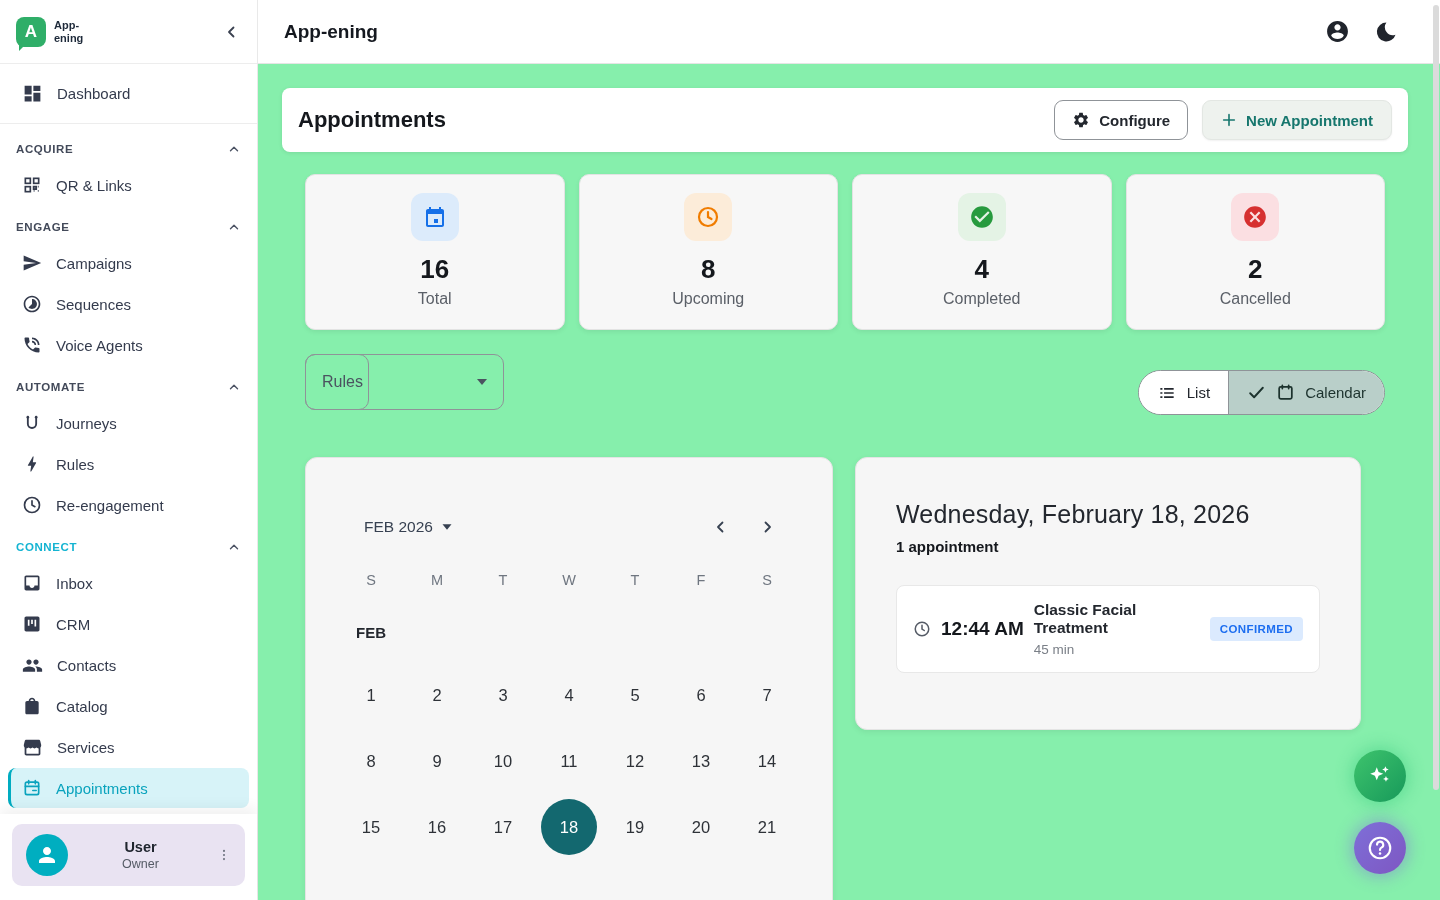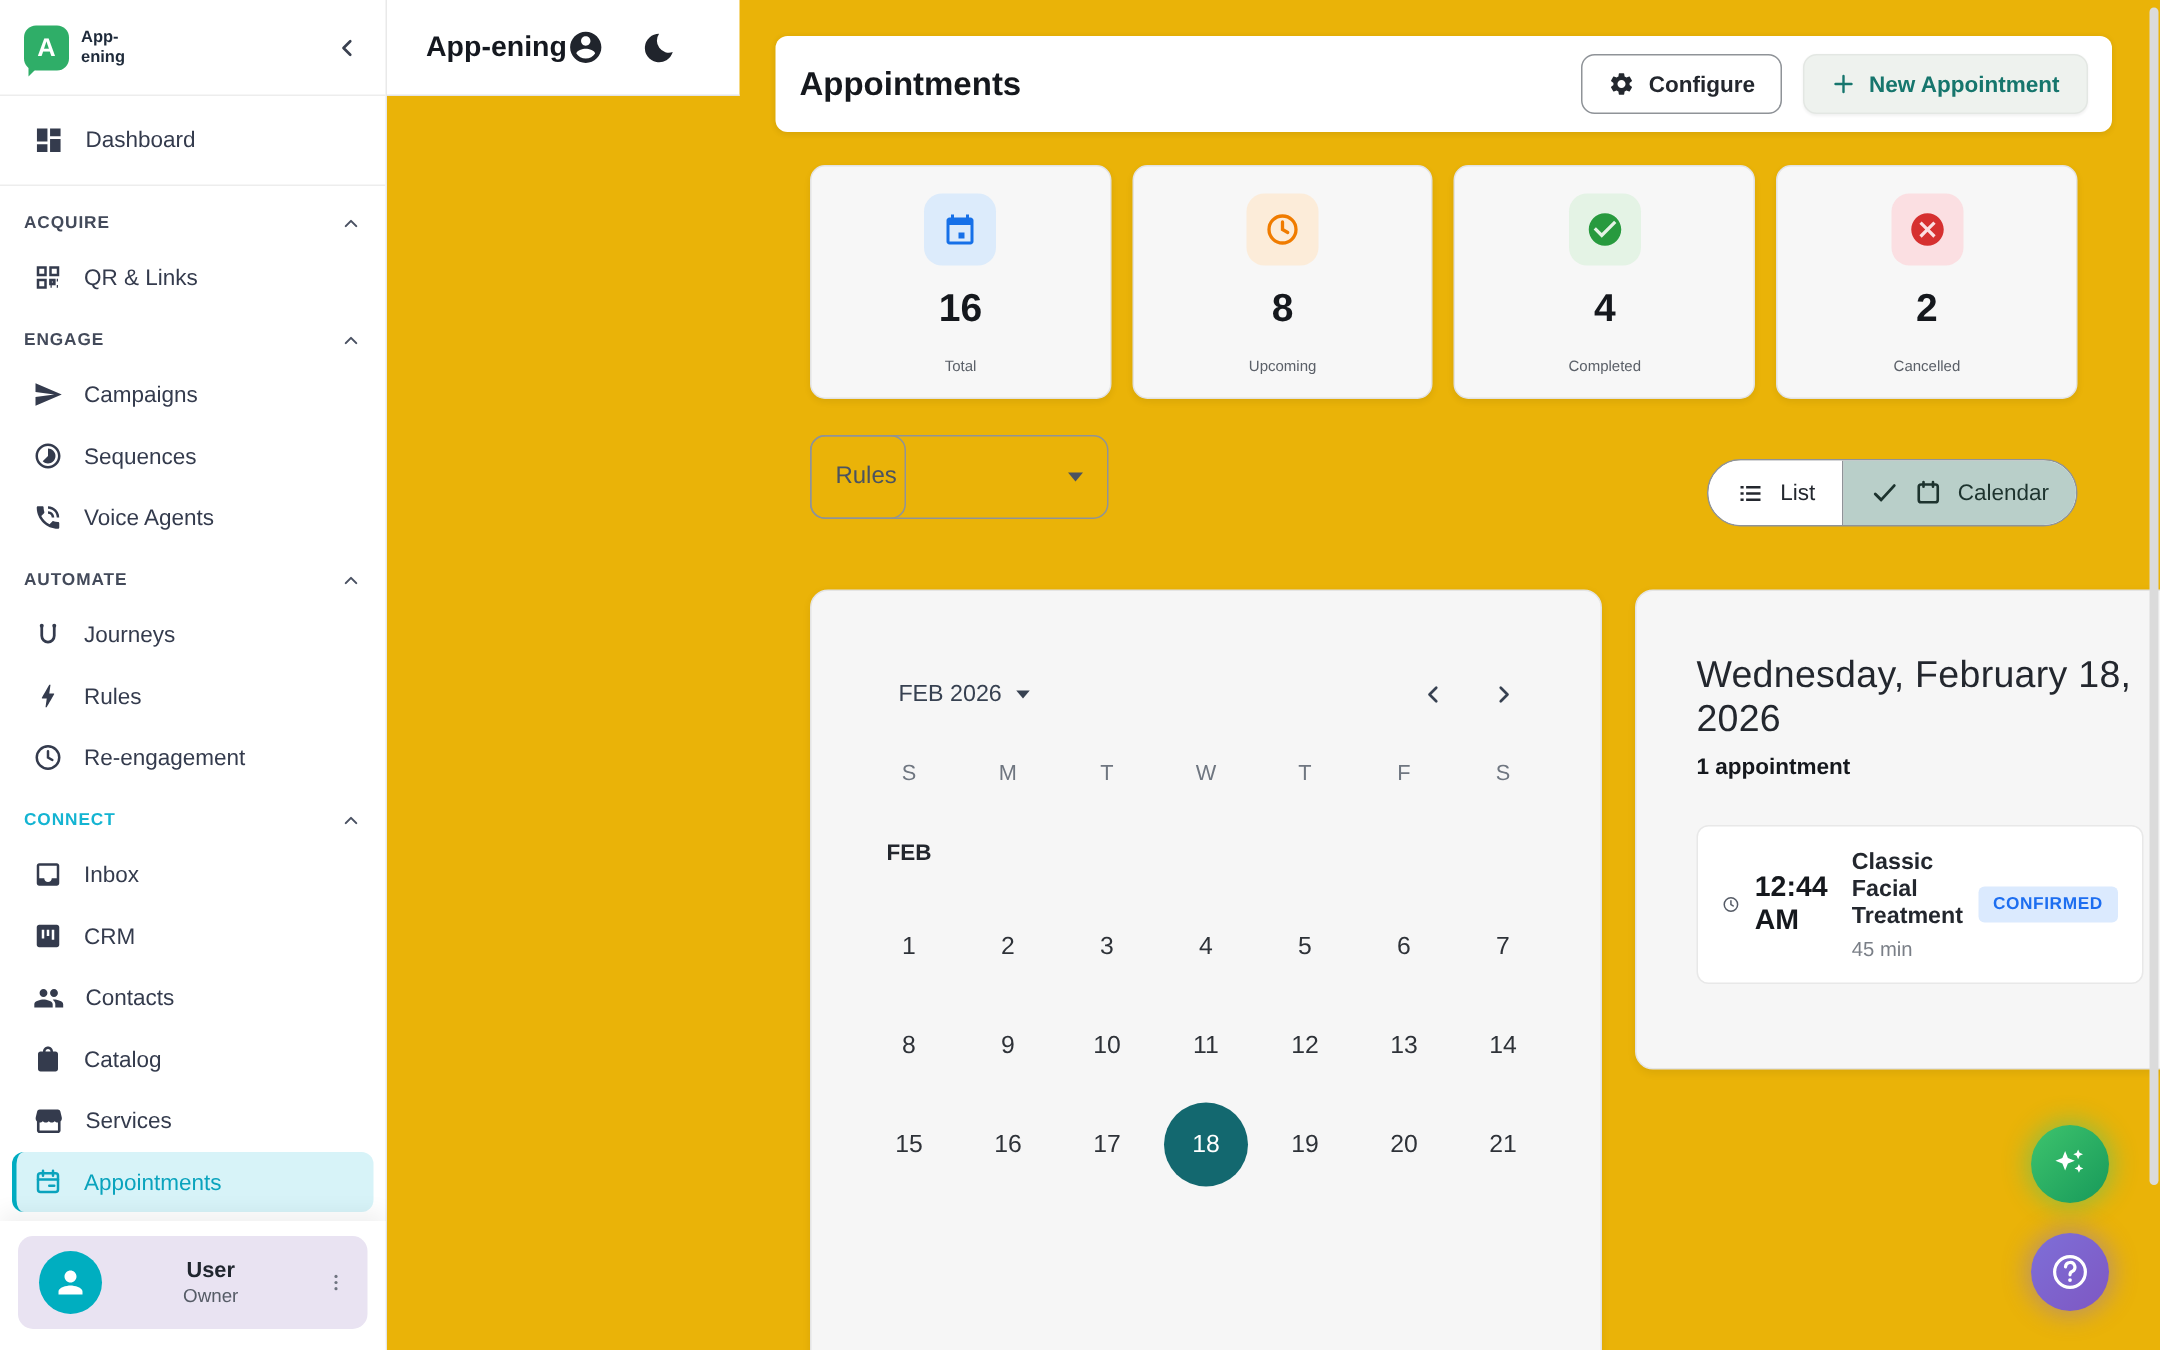--- a/index.html
+++ b/index.html
@@ -26,21 +26,21 @@
 
   .side-footer { position:absolute; left:0; right:0; bottom:0; background:#fff; padding:10px 12px 14px; box-shadow:0 -6px 14px rgba(0,0,0,.06);text-align:center; }
   .user-card { background:#e9e3f2; border-radius:10px; padding:10px 10px 10px 14px; display:flex; align-items:center; gap:14px; }
   .avatar { width:42px; height:42px; border-radius:50%; background:#00aec0; display:flex; align-items:center; justify-content:center; flex-shrink:0; }
   .user-meta { flex:1; }
   .user-name { font-size:14.5px; font-weight:bold; color:#20262f; }
   .user-role { font-size:12.5px; color:#555b66; margin-top:2px; }
   .kebab { padding:4px; cursor:pointer; display:flex; }
 
   
-  .main { flex:1; display:flex; flex-direction:row; background:#eab308; position:relative; overflow:hidden; }
+  .main { flex:1; display:flex; flex-direction:column; background:#86efac; position:relative; overflow:hidden; }
   .top-header { height:64px; background:#fff; border-bottom:1px solid #e5e5e5; display:flex; align-items:center; justify-content:space-between; padding:0 42px 0 26px; flex-shrink:0; }
   .top-title { font-size:19px; font-weight:bold; color:#14181f; }
   .header-icons { display:flex; align-items:center; gap:24px; }
   .hicon { cursor:pointer; display:flex; color:#20242c; }
 
   .content { flex:1; padding:24px 32px 0 24px; overflow:hidden; }
   .title-bar { background:#fff; border-radius:8px; box-shadow:0 1px 4px rgba(0,0,0,.09); height:64px; display:flex; align-items:center; justify-content:space-between; padding:0 16px; margin-bottom:22px; }
   .page-title { font-size:22px; font-weight:bold; color:#15181d; }
   .title-actions { display:flex; gap:14px; }
   .btn { height:40px; border-radius:9px; display:flex; align-items:center; gap:9px; font-size:15px; font-weight:bold; cursor:pointer; }
@@ -50,21 +50,21 @@
 
   .inner-wrap { padding:0 23px; }
   .stats-row { display:grid; grid-template-columns:repeat(4,1fr); gap:14px; margin-bottom:24px; }
   .stat-card { background:#f7f7f7; border:1px solid #e3e3e3; border-radius:10px; box-shadow:0 2px 5px rgba(0,0,0,.07); height:156px; display:flex; flex-direction:column; align-items:center; padding-top:18px; }
   .stat-tile { width:48px; height:48px; border-radius:12px; display:flex; align-items:center; justify-content:center; }
   .tile-blue { background:#dcebfb; color:#1670e8; }
   .tile-orange { background:#fcecd9; color:#f07c00; }
   .tile-green { background:#e4f3e5; color:#279a3e; }
   .tile-red { background:#fbdfe2; color:#d63030; }
   .stat-value { font-size:26px; font-weight:bold; color:#15181d; margin-top:13px; }
-  .stat-label { font-size:10px; color:#5b6068; margin-top:18px; }
+  .stat-label { font-size:16px; color:#5b6068; margin-top:5px; }
 
   .filter-row { display:flex; justify-content:space-between; align-items:flex-start; margin-bottom:42px; }
   .status-select { position:relative; width:199px; height:56px; border:1px solid #8f9398; border-radius:10px; display:flex; align-items:center; justify-content:space-between; padding:0 16px; color:#4b5360; font-size:16px; cursor:pointer; background:transparent; }
   .status-select::before { content:""; position:absolute; left:-1px; top:-1px; bottom:-1px; width:62px; border:1px solid #8f9398; border-radius:10px; pointer-events:none; }
   .caret-down { width:0; height:0; border-left:5px solid transparent; border-right:5px solid transparent; border-top:6px solid #4b5360; }
 
   .view-toggle { display:inline-flex; border:1px solid #8f9398; border-radius:999px; overflow:hidden; margin-top:16px; height:45px; background:#fff; }
   .seg { display:flex; align-items:center; gap:10px; padding:0 18px; font-size:15px; color:#23272e; cursor:pointer; }
   .seg-list { border-right:1px solid #8f9398; background:#fff; }
   .seg-cal { background:#b9cfc9; color:#1d332e; }

